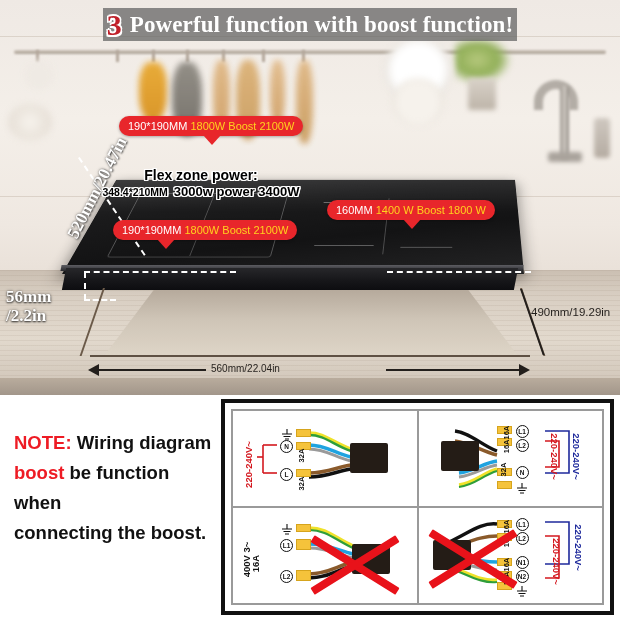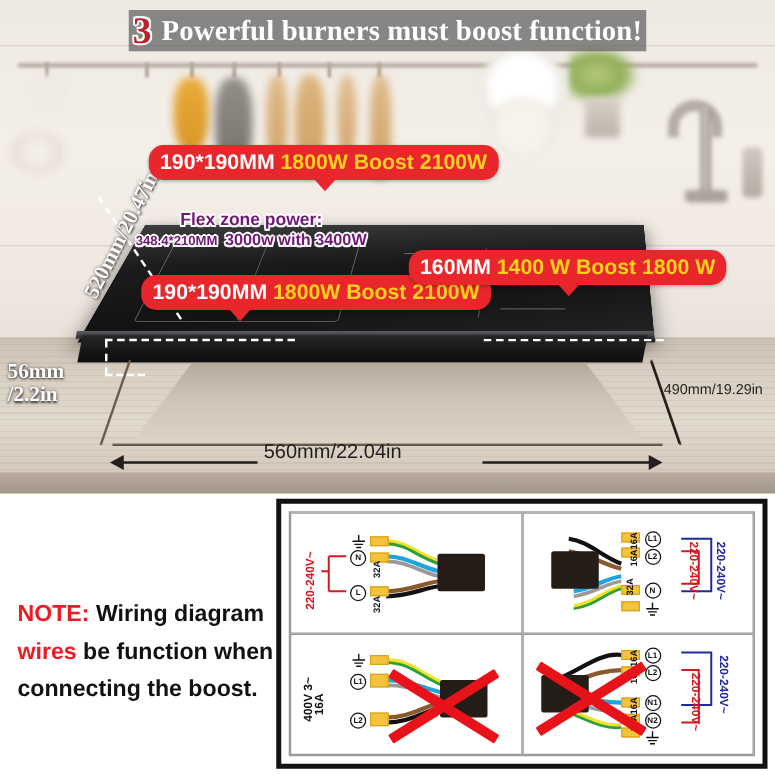--- a/index.html
+++ b/index.html
@@ -152,34 +152,34 @@
   }
   .cutout-bottom {
     position: absolute; left: 90px; top: 355px; width: 440px; height: 2px;
     background: #5f5144;
   }
 
   
   .bubble {
     position: absolute; background: #e8262b; border-radius: 12px;
     padding: 4px 9px; white-space: nowrap;
-    font-size: 17px; font-weight: bold; color: #ffffff;
+    font-size: 11px; font-weight: normal; color: #ffffff;
     box-shadow: 0 1px 3px rgba(0,0,0,.3);
   }
   .bubble .w { color: #ffd21e; }
   .bubble::after {
     content: ""; position: absolute; left: 50%; bottom: -9px;
     margin-left: -8px; border-left: 9px solid transparent;
     border-right: 9px solid transparent; border-top: 10px solid #e8262b;
   }
   .bubble.tip-left::after { left: 28%; }
 
   .flexzone {
     position: absolute; text-align: center; line-height: 1.22;
-    color: #701a75; font-weight: bold;
+    color: #000000; font-weight: bold;
     text-shadow: -1.2px -1.2px 0 #fff, 1.2px -1.2px 0 #fff,
                  -1.2px 1.2px 0 #fff, 1.2px 1.2px 0 #fff,
                  0 -1.3px 0 #fff, 0 1.3px 0 #fff, 1.3px 0 0 #fff, -1.3px 0 0 #fff;
   }
   .flexzone .fz-title { font-size: 14px; }
   .flexzone .fz-sub  { font-size: 13px; }
   .flexzone .fz-dim   { font-size: 10.5px; }
 
   
   .dim-serif {
@@ -199,21 +199,21 @@
     border-left: 2px dashed #ffffff;
   }
   .solid-line { position: absolute; background: #231f1c; }
 
   
   .note-section {
     position: absolute; left: 0; top: 395px; width: 620px; height: 225px;
     background: #ffffff;
   }
   .note-text {
-    position: absolute; left: 14px; top: 476px; width: 205px;
+    position: absolute; left: 14px; top: 428px; width: 205px;
     font-size: 18.5px; font-weight: bold; color: #111111; line-height: 1.62;
   }
   .note-red { color: #ee1b24; }
 
   
   .wiring-outer {
     position: absolute; left: 221px; top: 399px; width: 393px; height: 216px;
     border: 4px solid #111111; background: #ffffff; padding: 6px;
   }
   .wiring-grid {
@@ -315,21 +315,21 @@
       <div class="cooktop-front"></div>
 
       <div class="cutout-floor"></div>
       <div class="cutout-left"></div>
       <div class="cutout-right"></div>
       <div class="cutout-bottom"></div>
     </div>
 
     <div class="title-banner">
       <span class="title-num">3</span>
-      <span class="title-text">Powerful burners must boost function!</span>
+      <span class="title-text">Powerful function with boost function!</span>
     </div>
 
     <div class="dash-v" style="left:78px; top:158px; height:118px; transform:rotate(-34deg); transform-origin: top left;"></div>
     <div class="dim-serif" style="left:42px; top:178px; font-size:17px; transform:rotate(-63deg); transform-origin:center;">520mm/20.47in</div>
 
     <div class="dash-h" style="left:84px; top:271px; width:152px;"></div>
     <div class="dash-h" style="left:387px; top:271px; width:144px;"></div>
 
     <div class="dash-v" style="left:84px; top:272px; height:28px;"></div>
     <div class="dash-h" style="left:84px; top:299px; width:32px;"></div>
@@ -340,21 +340,21 @@
     <div class="dim-sans" style="left:531px; top:306px;">490mm/19.29in</div>
 
     <div class="solid-line" style="left:96px; top:369px; width:110px; height:2px;"></div>
     <div class="solid-line" style="left:386px; top:369px; width:136px; height:2px;"></div>
     <svg style="position:absolute; left:88px; top:363px;" width="12" height="14">
       <polygon points="0,7 11,1 11,13" fill="#231f1c"></polygon>
     </svg>
     <svg style="position:absolute; left:518px; top:363px;" width="12" height="14">
       <polygon points="12,7 1,1 1,13" fill="#231f1c"></polygon>
     </svg>
-    <div class="dim-sans" style="left:211px; top:353px; font-size:16px;">560mm/22.04in</div>
+    <div class="dim-sans" style="left:211px; top:363px; font-size:10px;">560mm/22.04in</div>
 
     <div class="bubble" style="left:119px; top:116px;">
       <span>190*190MM</span>
       <span class="w">1800W Boost  2100W</span>
     </div>
 
     <div class="bubble tip-left" style="left:113px; top:220px;">
       <span>190*190MM</span>
       <span class="w">1800W Boost  2100W</span>
     </div>
@@ -362,30 +362,30 @@
 
     <div class="bubble" style="left:327px; top:200px;">
       <span>160MM</span>
       <span class="w">1400 W Boost 1800 W</span>
     </div>
 
     <div class="flexzone" style="left:86px; top:167px; width:230px;">
       <div class="fz-title">Flex zone power:</div>
       <div style="display:flex; align-items:baseline; justify-content:center; gap:6px;">
         <span class="fz-dim">348.4*210MM</span>
-        <span class="fz-sub">3000w with 3400W</span>
+        <span class="fz-sub">3000w power 3400W</span>
       </div>
     </div>
   </div>
 
   <div class="note-section"></div>
 
   <div class="note-text">
     <span class="note-red">NOTE:</span><span> Wiring diagram</span><br>
-    <span class="note-red">wires</span><span> be function when</span><br>
+    <span class="note-red">boost</span><span> be function when</span><br>
     <span>connecting the boost.</span>
   </div>
 
   <div class="wiring-outer">
     <div class="wiring-grid">
 
       <div class="quad">
         <div class="volt-label volt-red" style="left:-8px; top:48px; transform:rotate(-90deg);">220-240V~</div>
         <svg style="position:absolute; left:0; top:0;" width="190" height="100">
           <path d="M30,34 L30,62" stroke="#d4181f" stroke-width="1.6" fill="none"></path>

